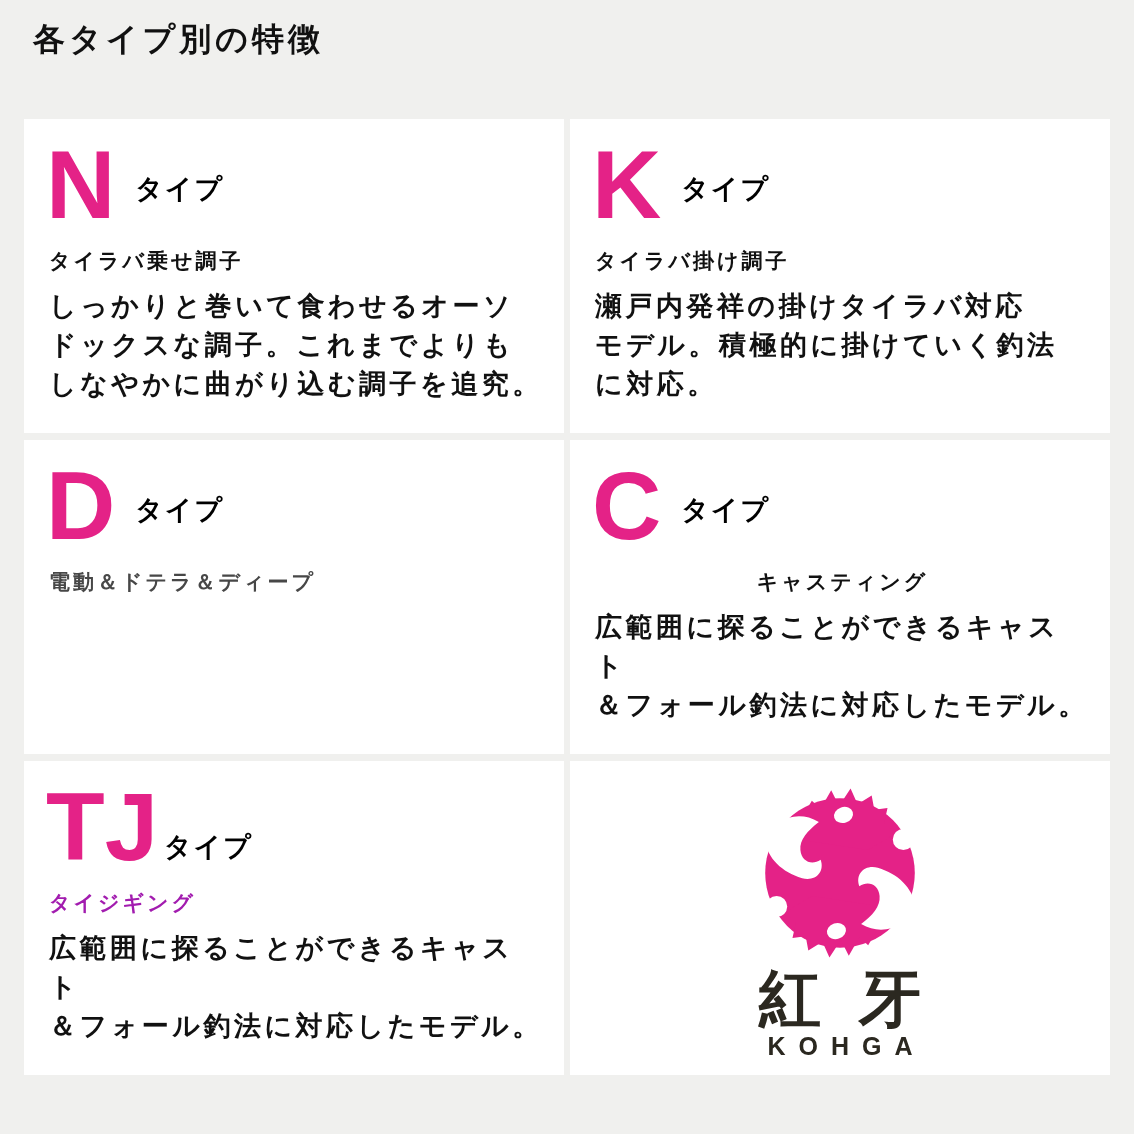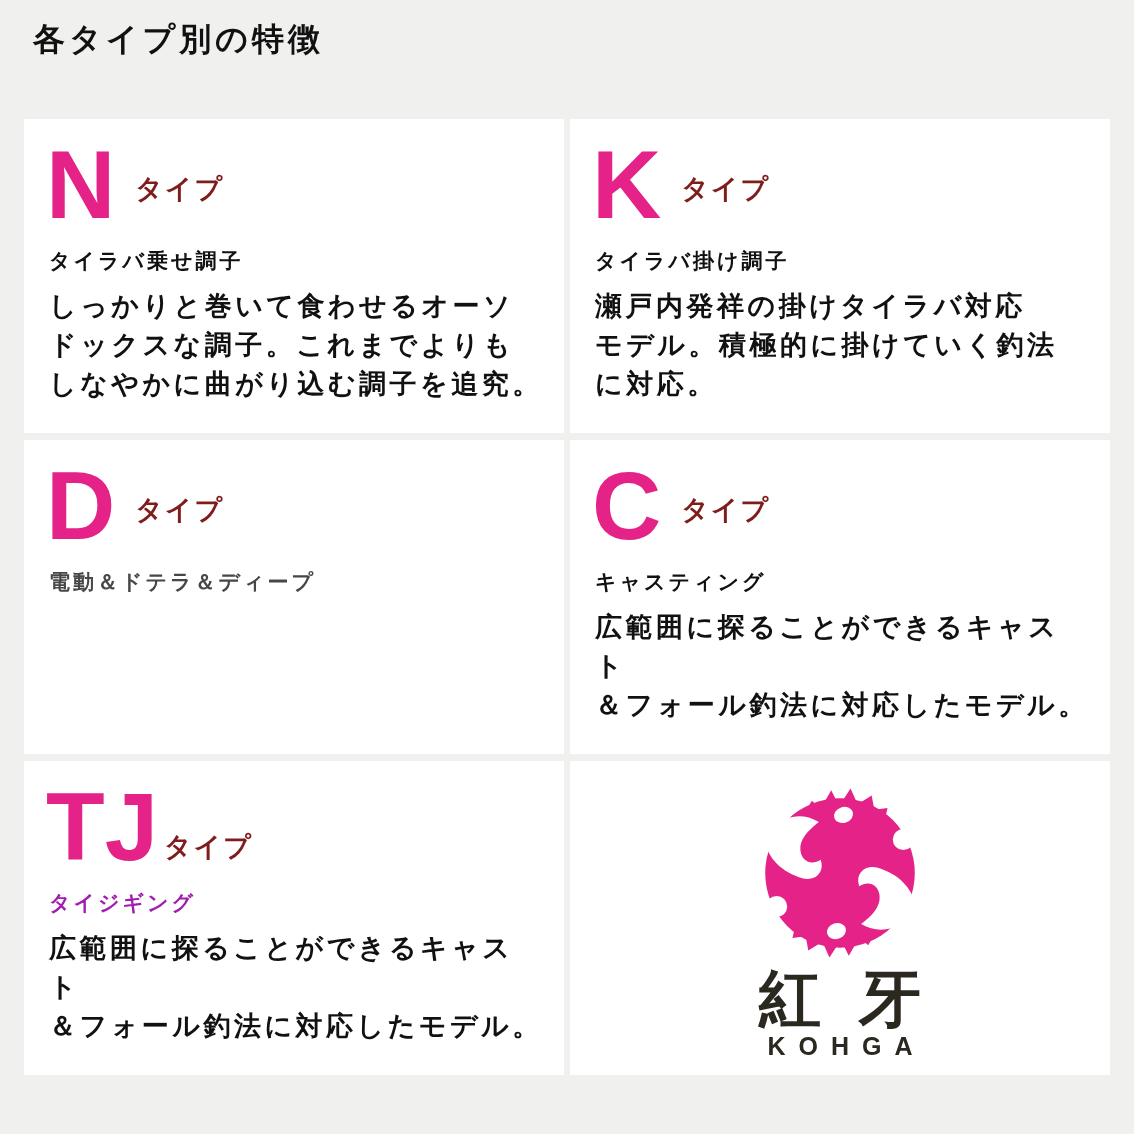--- a/index.html
+++ b/index.html
@@ -51,21 +51,21 @@
     font-weight: bold;
     letter-spacing: 0;
     white-space: nowrap;
   }
   .type-label {
     font-size: 27px;
     font-weight: bold;
     letter-spacing: 2px;
     margin-left: 20px;
     margin-top: 8px;
-    color: #7f1d1d;
+    color: #000000;
   }
   .type-label.label-low {
     align-self: flex-end;
     margin-top: 0;
     margin-bottom: -2px;
     margin-left: 6px;
   }
 
   .type-subtitle {
     margin-top: 24px;
@@ -152,21 +152,21 @@
         <span class="type-label">タイプ</span>
       </div>
       <h2 class="type-subtitle" style="color: rgb(71, 71, 71);">電動＆ドテラ＆ディープ</h2>
     </section>
 
     <section class="cell">
       <div class="type-head">
         <span class="type-letter" style="color: rgb(228, 34, 135);">C</span>
         <span class="type-label">タイプ</span>
       </div>
-      <h2 class="type-subtitle" style="color: rgb(17, 17, 17);">キャスティング</h2>
+      <h2 class="type-subtitle" style="color: rgb(17, 17, 17); text-align: center;">キャスティング</h2>
       <p class="type-desc">広範囲に探ることができるキャスト
 ＆フォール釣法に対応したモデル。</p>
     </section>
 
     <section class="cell">
       <div class="type-head">
         <span class="type-letter" style="color: rgb(228, 34, 135);">TJ</span>
         <span class="type-label label-low">タイプ</span>
       </div>
       <h2 class="type-subtitle" style="color: #a21caf;">タイジギング</h2>

